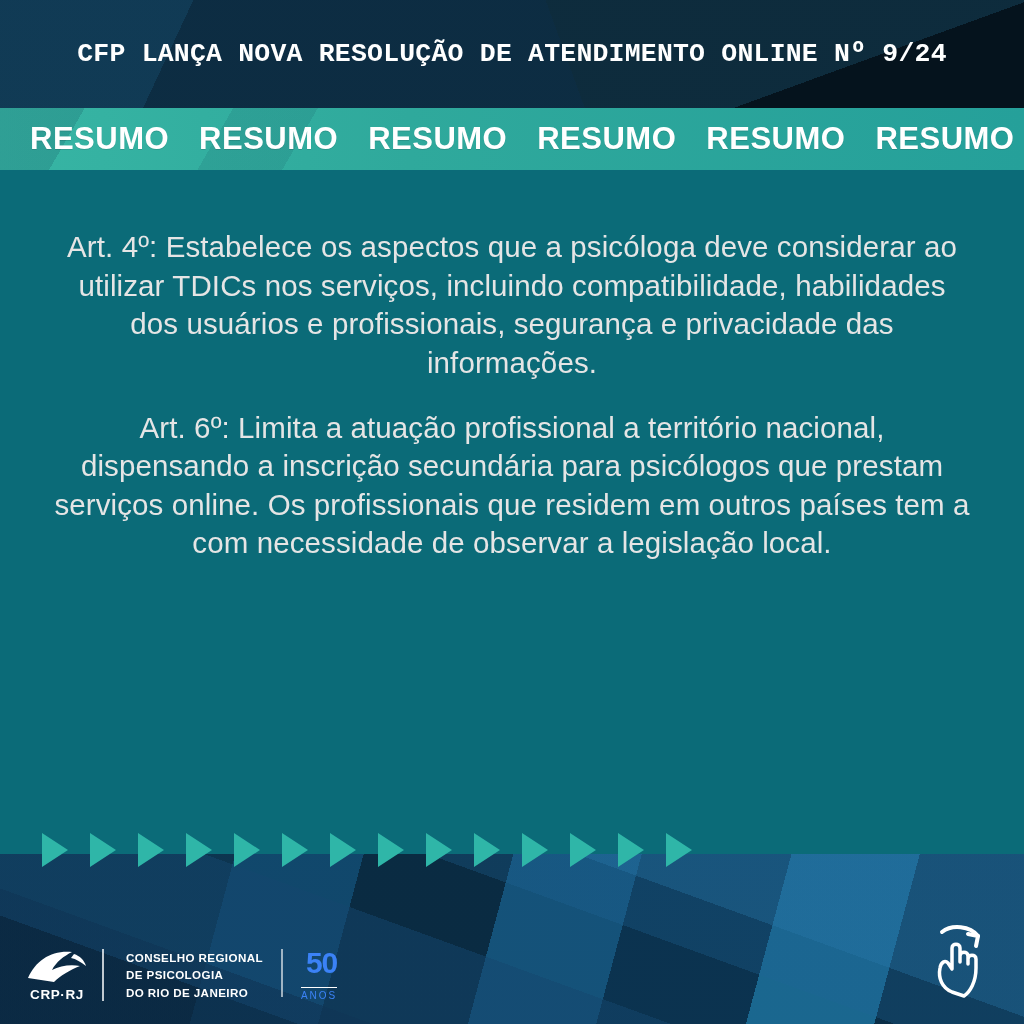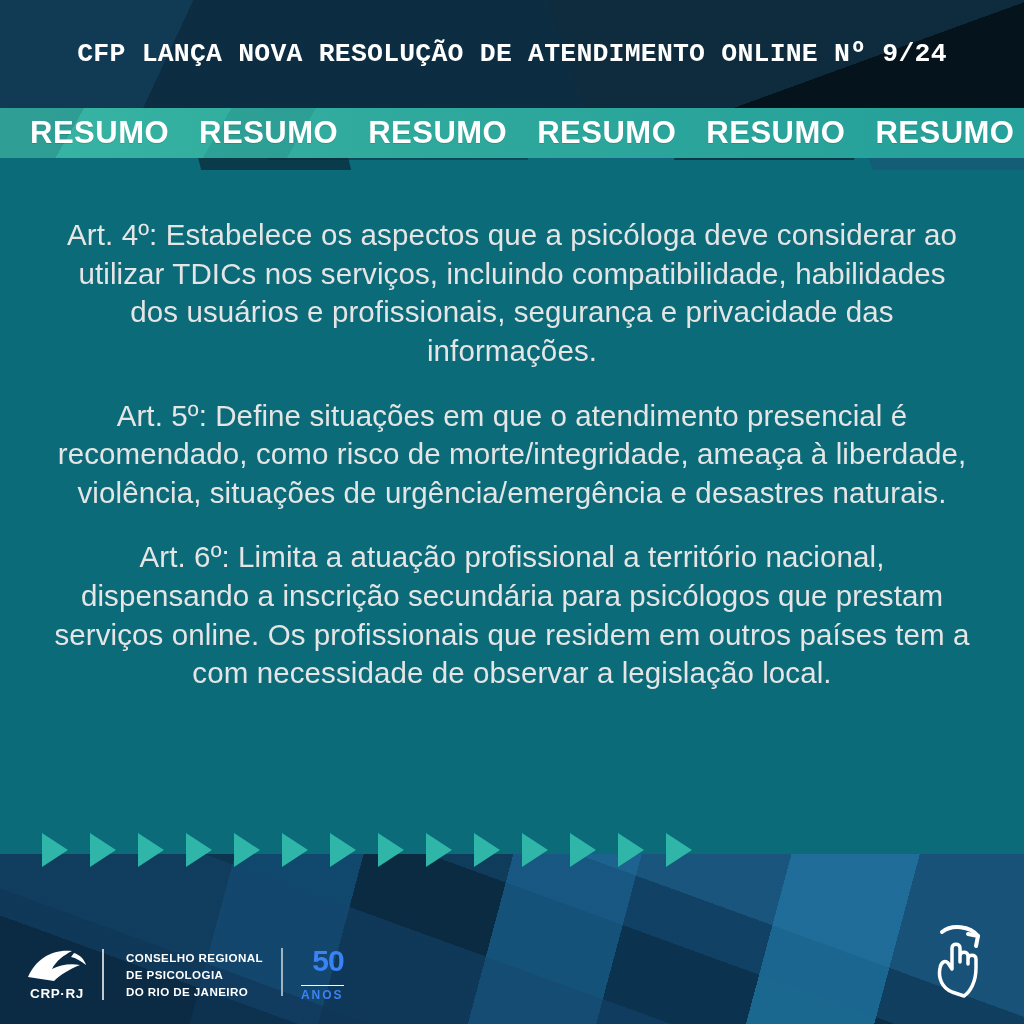--- a/index.html
+++ b/index.html
@@ -55,21 +55,21 @@
     font-weight: bold;
     letter-spacing: .2px;
     text-align: center;
     text-transform: uppercase;
     padding: 0 24px;
   }
 
   
   .ticker {
     position: relative;
-    height: 50px;
+    height: 62px;
     background: linear-gradient(90deg,#37b5a4 0%, #2fa99c 40%, #25a09a 100%);
     display: flex;
     align-items: center;
     overflow: hidden;
     padding-left: 30px;
   }
   .ticker::before {
     content:"";
     position:absolute; inset:0;
     background: linear-gradient(120deg, rgba(12,60,80,.18) 0 8%, transparent 8% 22%, rgba(12,60,80,.12) 22% 30%, transparent 30%);
@@ -169,21 +169,21 @@
     font-weight: bold;
     line-height: 1.48;
     letter-spacing: .4px;
     text-transform: uppercase;
     border-left: 2px solid rgba(255,255,255,.75);
     padding-left: 22px;
   }
   .sep-bar { width:2px; height: 48px; background: rgba(255,255,255,.6); margin: 0 4px 4px 4px;}
   .anniv { display:flex; flex-direction:column; align-items:flex-end; color:#3b82f6;gap:8px; }
   .anniv-num { font-size: 30px; font-weight: bold; line-height: .95; letter-spacing:-1px;}
-  .anniv-label { font-size: 12px; font-weight: bold; letter-spacing: 2px; border-top:1.5px solid #fff; margin-top:2px; padding-top:2px;}
+  .anniv-label { font-size: 10px; font-weight: normal; letter-spacing: 2px; border-top:1.5px solid #fff; margin-top:2px; padding-top:2px;}
 
   .swipe-icon { width: 76px; height: 84px; }
 </style>
 </head>
 <body>
 
 <div class="card">
 
   <div class="bg-layer">
     <div class="shard s1"></div>
@@ -201,21 +201,20 @@
       <span class="ticker-word">RESUMO</span>
       <span class="ticker-word">RESUMO</span>
       <span class="ticker-word">RESUMO</span>
       <span class="ticker-word">RESUMO</span>
       <span class="ticker-word">RESUMO</span>
       <span class="ticker-word">RESUMO</span>
     </div>
 
   <div class="body">
     <p class="para">Art. 4º: Estabelece os aspectos que a psicóloga deve considerar ao utilizar TDICs nos serviços, incluindo compatibilidade, habilidades dos usuários e profissionais, segurança e privacidade das informações.</p>
-    <p class="para">Art. 5º: Define situações em que o atendimento presencial é recomendado, como risco de morte/integridade, ameaça à liberdade, violência, situações de urgência/emergência e desastres naturais.</p>
     <p class="para">Art. 6º: Limita a atuação profissional a território nacional, dispensando a inscrição secundária para psicólogos que prestam serviços online. Os profissionais que residem em outros países tem a com necessidade de observar a legislação local.</p>
   </div>
 
   <div class="arrows" id="arrows">
       <div class="arrow"></div>
       <div class="arrow"></div>
       <div class="arrow"></div>
       <div class="arrow"></div>
       <div class="arrow"></div>
       <div class="arrow"></div>

